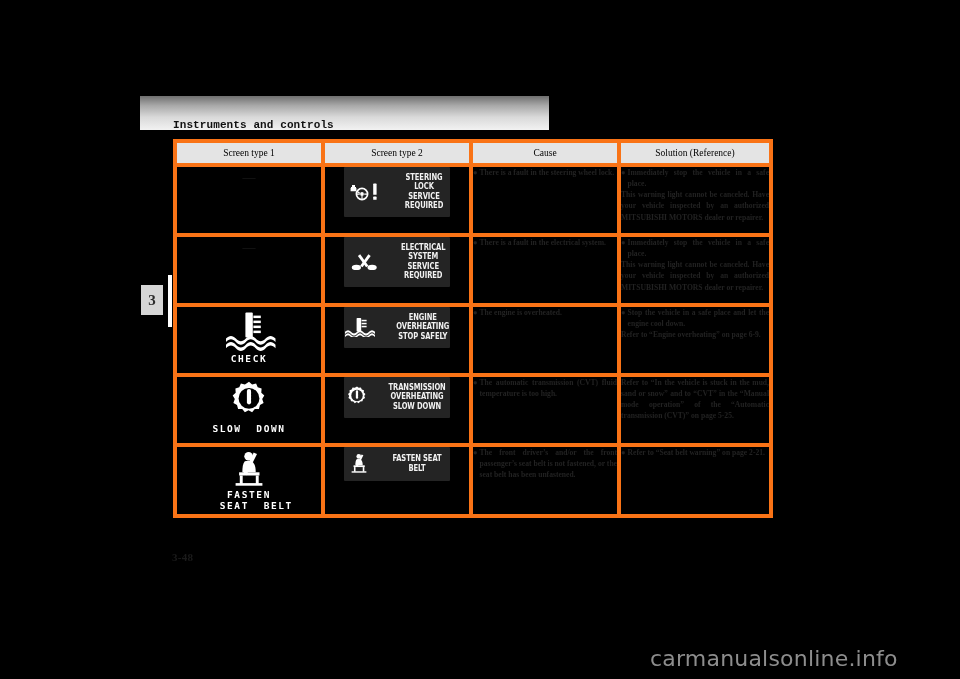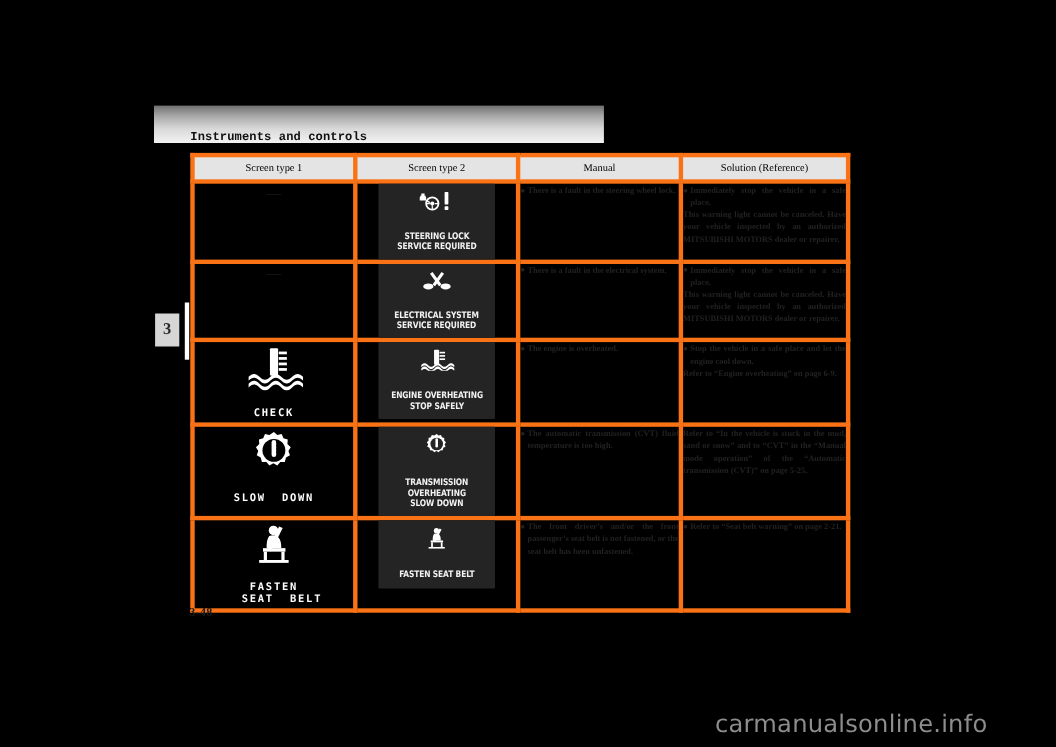--- a/index.html
+++ b/index.html
@@ -139,39 +139,39 @@
     font-size: 13px;
     line-height: 1;
   }
 
   
   .lcd1 {
     display: inline-flex;
     flex-direction: column;
     align-items: center;
     justify-content: center;
-    gap: 16px;
+    gap: 3px;
     padding: 4px 0 2px;
   }
   .lcd1 .glyph svg { display: block; }
   .lcd1 .cap {
     font-family: "DejaVu Sans Mono", monospace;
     font-size: 9.5px;
     font-weight: bold;
     color: #ffffff;
     letter-spacing: 1.6px;
     line-height: 1.15;
     text-align: center;
     white-space: pre;
   }
 
   
   .lcd2 {
     display: inline-flex;
-    flex-direction: column;
+    flex-direction: row;
     align-items: center;
     justify-content: center;
     gap: 18px;
     width: 98px;
     padding: 6px 4px 7px;
     background: #242424;
     border-radius: 1px;
   }
   .lcd2 .glyph svg { display: block; }
   .lcd2 .cap {
@@ -237,21 +237,21 @@
     <colgroup>
       <col class="c1">
         <col class="c2">
         <col class="c3">
         <col class="c4">
     </colgroup>
     <thead>
       <tr>
         <th>Screen type 1</th>
         <th>Screen type 2</th>
-        <th>Manual</th>
+        <th>Cause</th>
         <th>Solution (Reference)</th>
       </tr>
     </thead>
     <tbody>
 
       <tr>
         <td class="screen-cell">
           <span class="dash-mark">—</span>
         </td>
         <td class="screen-cell">

